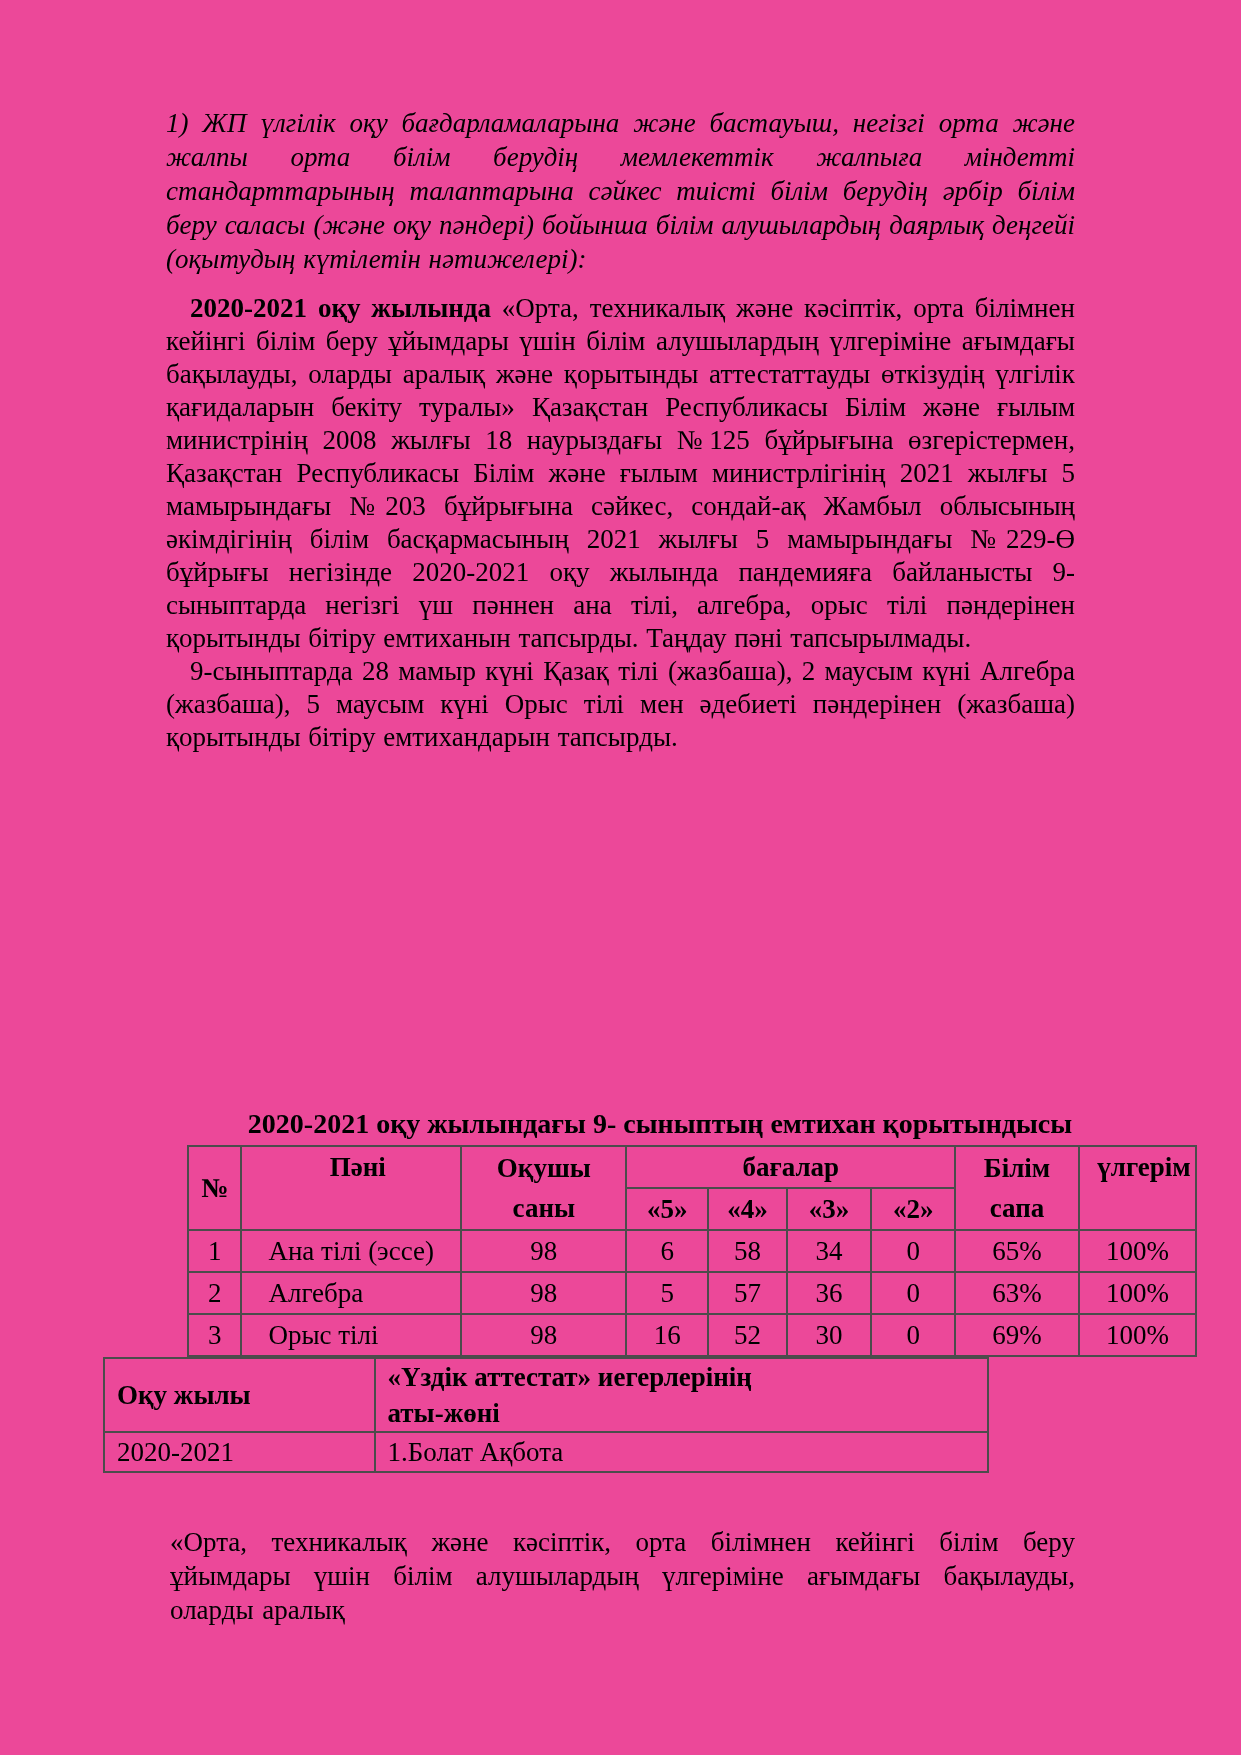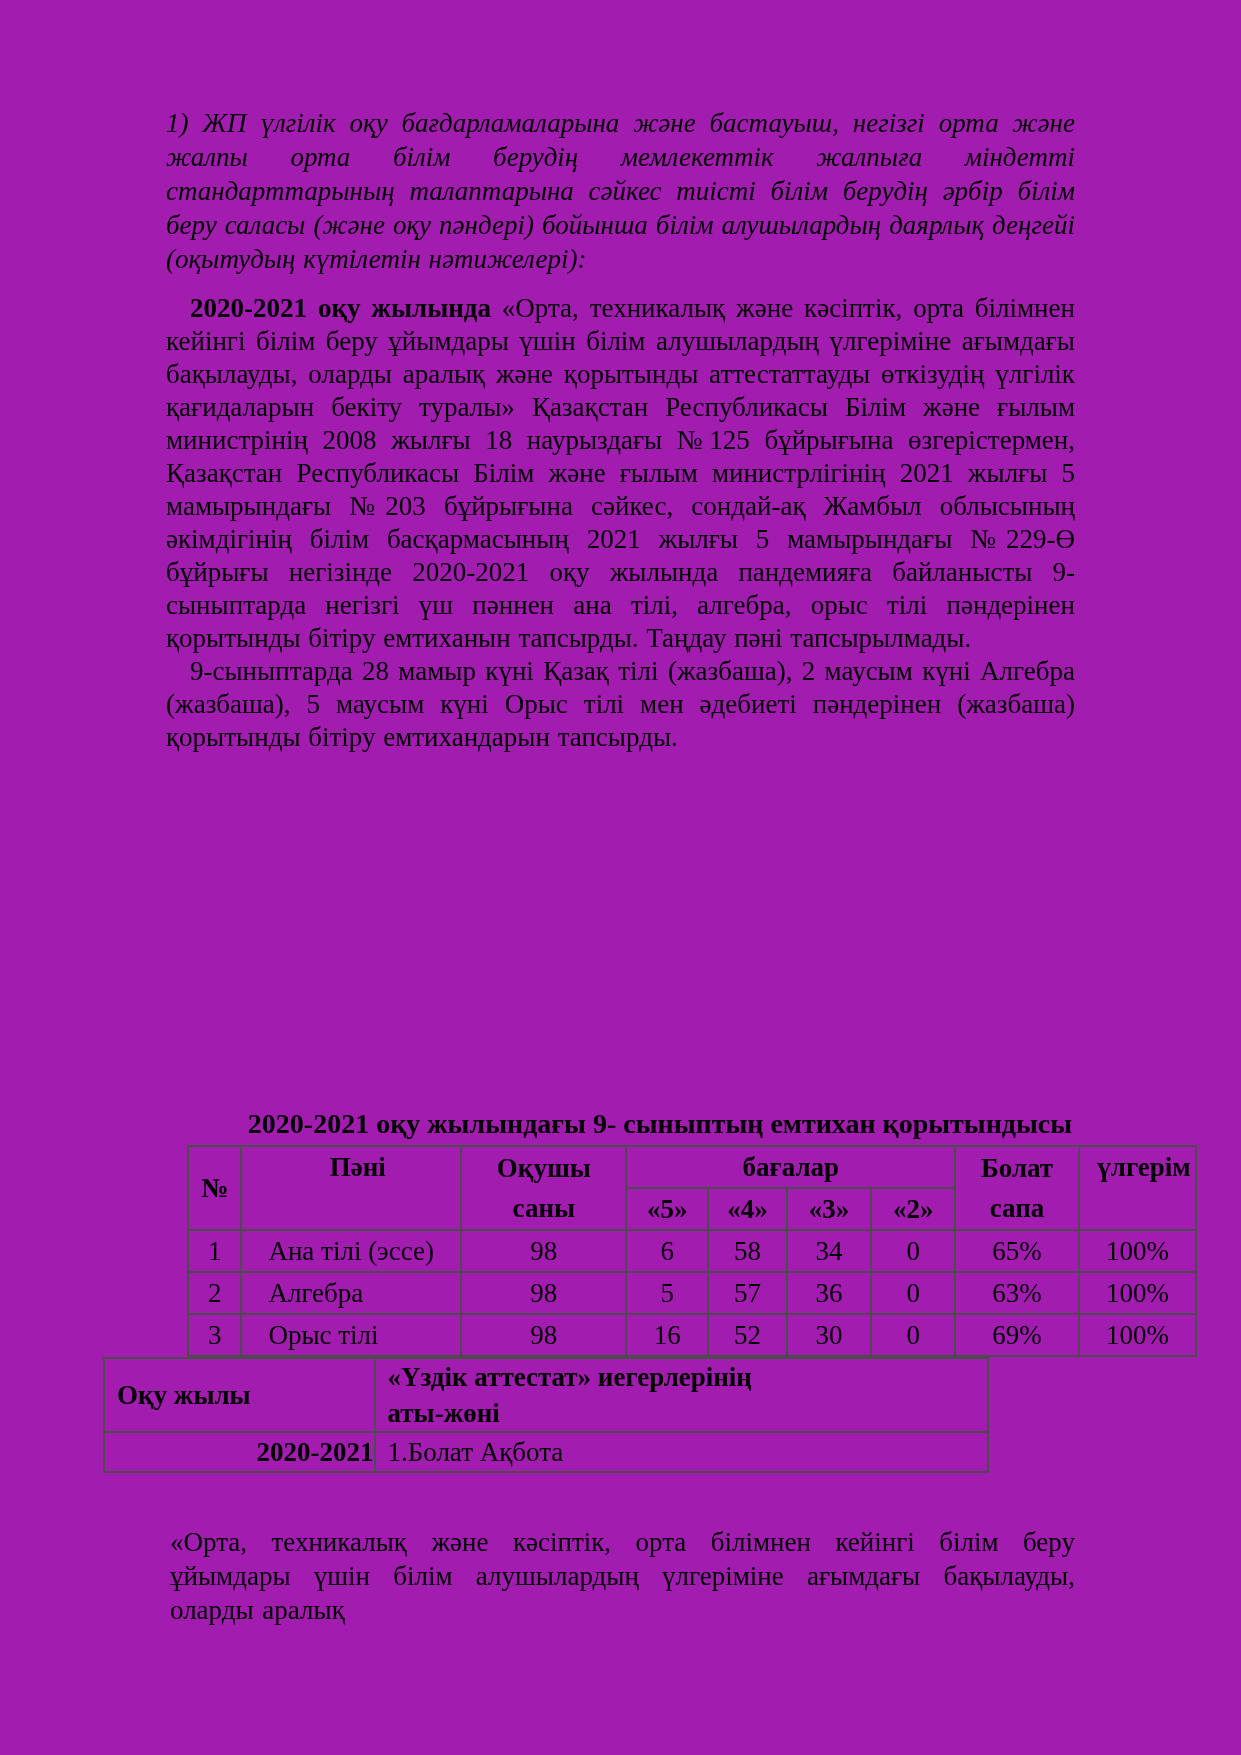--- a/index.html
+++ b/index.html
@@ -1,18 +1,18 @@
 <!DOCTYPE html>
 <html><head>
 <meta charset="utf-8">
 <style>
   html,body{margin:0;padding:0;background:#ffffff;}
   .page{
     width:1241px;height:1755px;box-sizing:border-box;
-    background:#a21caf;color:#000;overflow:hidden;
+    background:#ec4899;color:#000;overflow:hidden;
     padding-top:106px;
     font-family:"Liberation Serif","DejaVu Serif",serif;
   }
   p{margin:0;}
   .body-par{
     font-size:27px;line-height:33px;text-align:justify;
     margin-left:166px;margin-right:166px;
     word-spacing:1px;
   }
   .p1{font-style:italic;line-height:34px;margin-bottom:16px;}
@@ -33,21 +33,21 @@
   .exam th.reg{font-weight:bold;}
   .exam th.vtop{vertical-align:top;padding-left:17px;}
   .exam td{height:40px;text-align:center;line-height:40px;}
   .exam td.subj{text-align:left;padding-left:26px;}
   .attestat{margin-left:103px;width:886px;}
   .attestat th,.attestat td{
     border:2px solid #4c4c4c;padding:0 0 0 12px;text-align:left;vertical-align:middle;
   }
   .attestat th{font-weight:bold;line-height:36px;height:72px;vertical-align:middle;}
   .attestat td{height:38px;line-height:36px;}
-  .attestat td.year{font-weight:bold;text-align:right;}
+  .attestat td.year{font-weight:normal;}
   .closing{
     font-size:27px;line-height:34px;text-align:justify;
     margin:52px 166px 0 170px;word-spacing:2px;
   }
 </style>
 </head>
 <body>
 
 <div class="page">
 
@@ -72,21 +72,21 @@
       <col style="width:8.3%">
         <col style="width:12.3%">
         <col style="width:11.6%">
     </colgroup>
     <thead>
       <tr>
         <th rowspan="2">№</th>
         <th rowspan="2" class="vtop">Пәні</th>
         <th rowspan="2">Оқушы саны</th>
         <th colspan="4" class="reg">бағалар</th>
-        <th rowspan="2">Болат сапа</th>
+        <th rowspan="2">Білім сапа</th>
         <th rowspan="2" class="vtop">үлгерім</th>
       </tr>
       <tr>
         <th>«5»</th>
         <th>«4»</th>
         <th>«3»</th>
         <th>«2»</th>
       </tr>
     </thead>
     <tbody id="exam-body">

